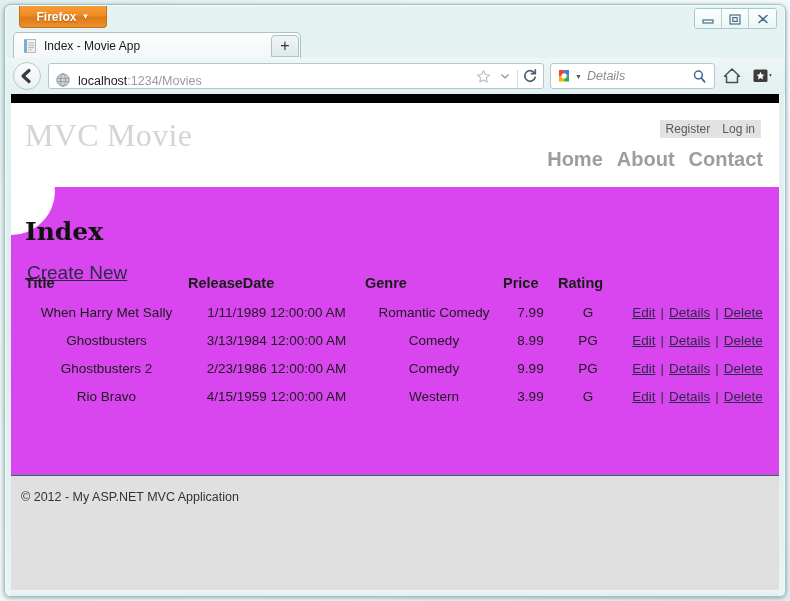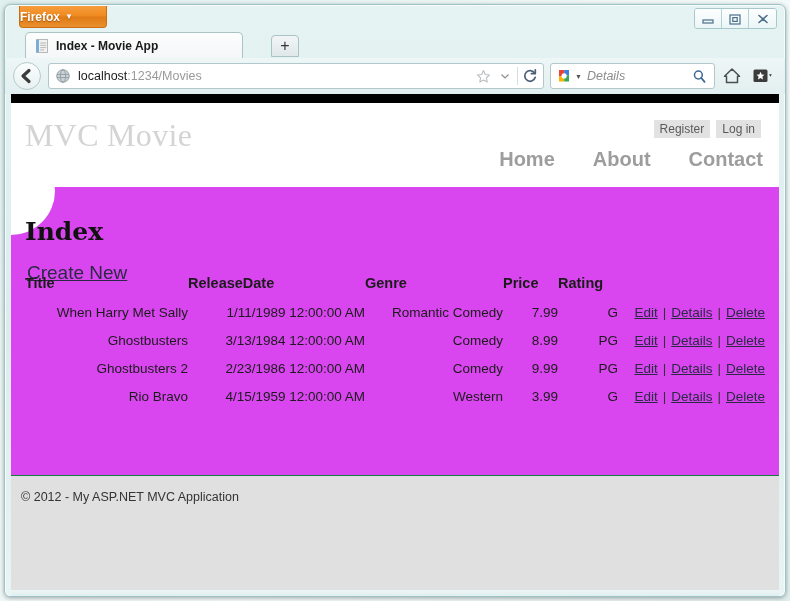--- a/index.html
+++ b/index.html
@@ -38,21 +38,21 @@
     position: absolute;
     left: 14px; top: 1px;
     width: 88px; height: 22px;
     border-radius: 0 0 4px 4px;
     background: linear-gradient(180deg, #f79d3c 0%, #ef8b22 45%, #e07b16 55%, #e9912e 100%);
     border: 1px solid #c96f12;
     border-top: none;
     color: #fff;
     font-size: 12px;
     font-weight: bold;
-    text-align: left;
+    text-align: center;
     line-height: 21px;
     text-shadow: 0 1px 1px rgba(120,60,0,0.6);
     cursor: pointer;
   }
   #firefox-button .caret {
     display: inline-block;
     margin-left: 5px;
     font-size: 8px;
     vertical-align: 2px;
   }
@@ -79,31 +79,30 @@
   .win-ctl svg { display: block; }
 
   
   #tabstrip {
     position: absolute;
     left: 0; top: 26px;
     width: 780px; height: 27px;
   }
   #tab-active {
     position: absolute;
-    left: 20px; top: 1px;
-    width: 218px; height: 26px;
+    left: 8px; top: 1px;
+    width: 288px; height: 26px;
     background: linear-gradient(180deg, #fdfdfd 0%, #f4f7f8 100%);
     border: 1px solid #a9c3c6;
     border-bottom: none;
     border-radius: 5px 5px 0 0;
     display: flex;
     align-items: center;
     padding: 0 8px;
     cursor: pointer;
-    font-weight: bold;
   }
   #tab-favicon {
     width: 16px; height: 16px;
     margin-right: 6px;
     flex: none;
     position: relative;
   }
   #tab-title {
     font-size: 12px;
     color: #1a1a1a;
@@ -148,21 +147,21 @@
     cursor: pointer;
   }
 
   #urlbar {
     flex: 1;
     height: 26px;
     background: #fff;
     border: 1px solid #b2c8cb;
     border-radius: 3px;
     display: flex;
-    align-items: center;
+    align-items: flex-end;
     padding: 0 2px 0 6px;
     min-width: 0;
   }
   #site-icon { width: 16px; height: 16px; flex: none; margin-right: 7px; }
   #url-text {
     flex: 1;
     font-size: 12.5px;
     color: #9a9a9a;
     white-space: nowrap;
     overflow: hidden;
@@ -251,35 +250,35 @@
     font-family: "Liberation Serif", serif;
     font-size: 32px;
     color: #d4d4d4;
     letter-spacing: 0.3px;
     white-space: nowrap;
   }
   #account-links {
     position: absolute;
     right: 18px; top: 17px;
     display: flex;
-    gap: 6px;
+    gap: 0;
   }
   .account-link {
     background: #e2e2e2;
     color: #5a5a5a;
     font-size: 12px;
     padding: 2px 6px;
     white-space: nowrap;
     cursor: pointer;
   }
   #site-nav {
     position: absolute;
     right: 16px; top: 45px;
     display: flex;
-    gap: 38px;
+    gap: 14px;
     text-align: center;
   }
   .nav-link {
     font-size: 20px;
     font-weight: bold;
     color: #9d9d9d;
     white-space: nowrap;
     cursor: pointer;
   }
 
@@ -326,21 +325,21 @@
     color: #1b1b1b;
   }
   #movie-table th {
     text-align: left;
     font-weight: bold;
     font-size: 14.5px;
     padding: 0 0 9px 0;
     white-space: nowrap;
   }
   #movie-table td {
-    text-align: right;
+    text-align: center;
     padding: 5px 0 8px 0;
     white-space: nowrap;
     vertical-align: top;
     margin-left: 35px;
   }
   .col-title    { width: 163px; }
   .col-date     { width: 177px; }
   .col-genre    { width: 138px; }
   .col-price    { width: 55px;  }
   .col-rating   { width: 60px;  }

